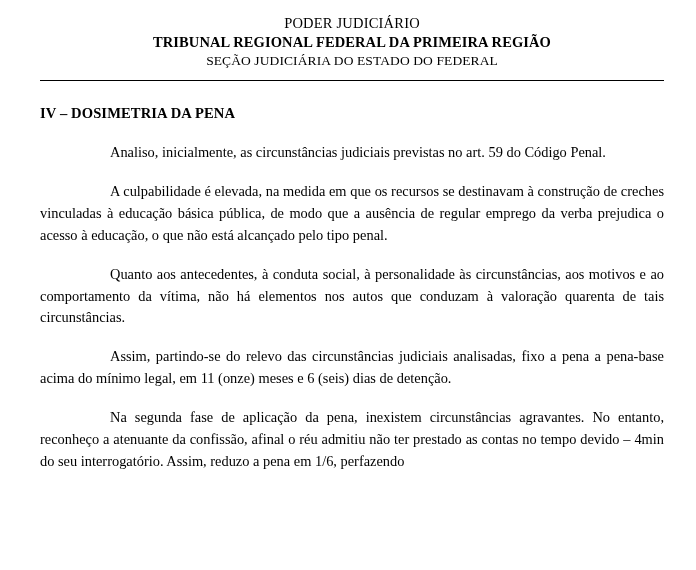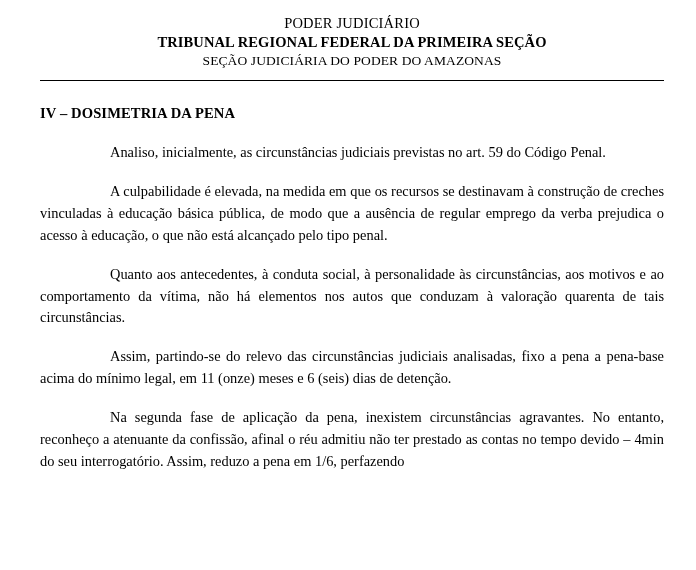--- a/index.html
+++ b/index.html
@@ -75,22 +75,22 @@
     font-weight: normal;
   }
 </style>
 </head>
 <body>
 
 <div class="page">
 
   <div class="header">
     <div class="line1">PODER JUDICIÁRIO</div>
-    <div class="line2">TRIBUNAL REGIONAL FEDERAL DA PRIMEIRA SEÇÃO</div>
-    <div class="line3">SEÇÃO JUDICIÁRIA DO PODER DO AMAZONAS</div>
+    <div class="line2">TRIBUNAL REGIONAL FEDERAL DA PRIMEIRA REGIÃO</div>
+    <div class="line3">SEÇÃO JUDICIÁRIA DO ESTADO DO FEDERAL</div>
   </div>
 
   <hr class="rule">
 
   <div class="meta">
   </div>
 
   <div class="section-title">IV – DOSIMETRIA DA PENA</div>
 
   <p class="para first">Analiso, inicialmente, as circunstâncias judiciais previstas no art. 59 do Código Penal.</p>

